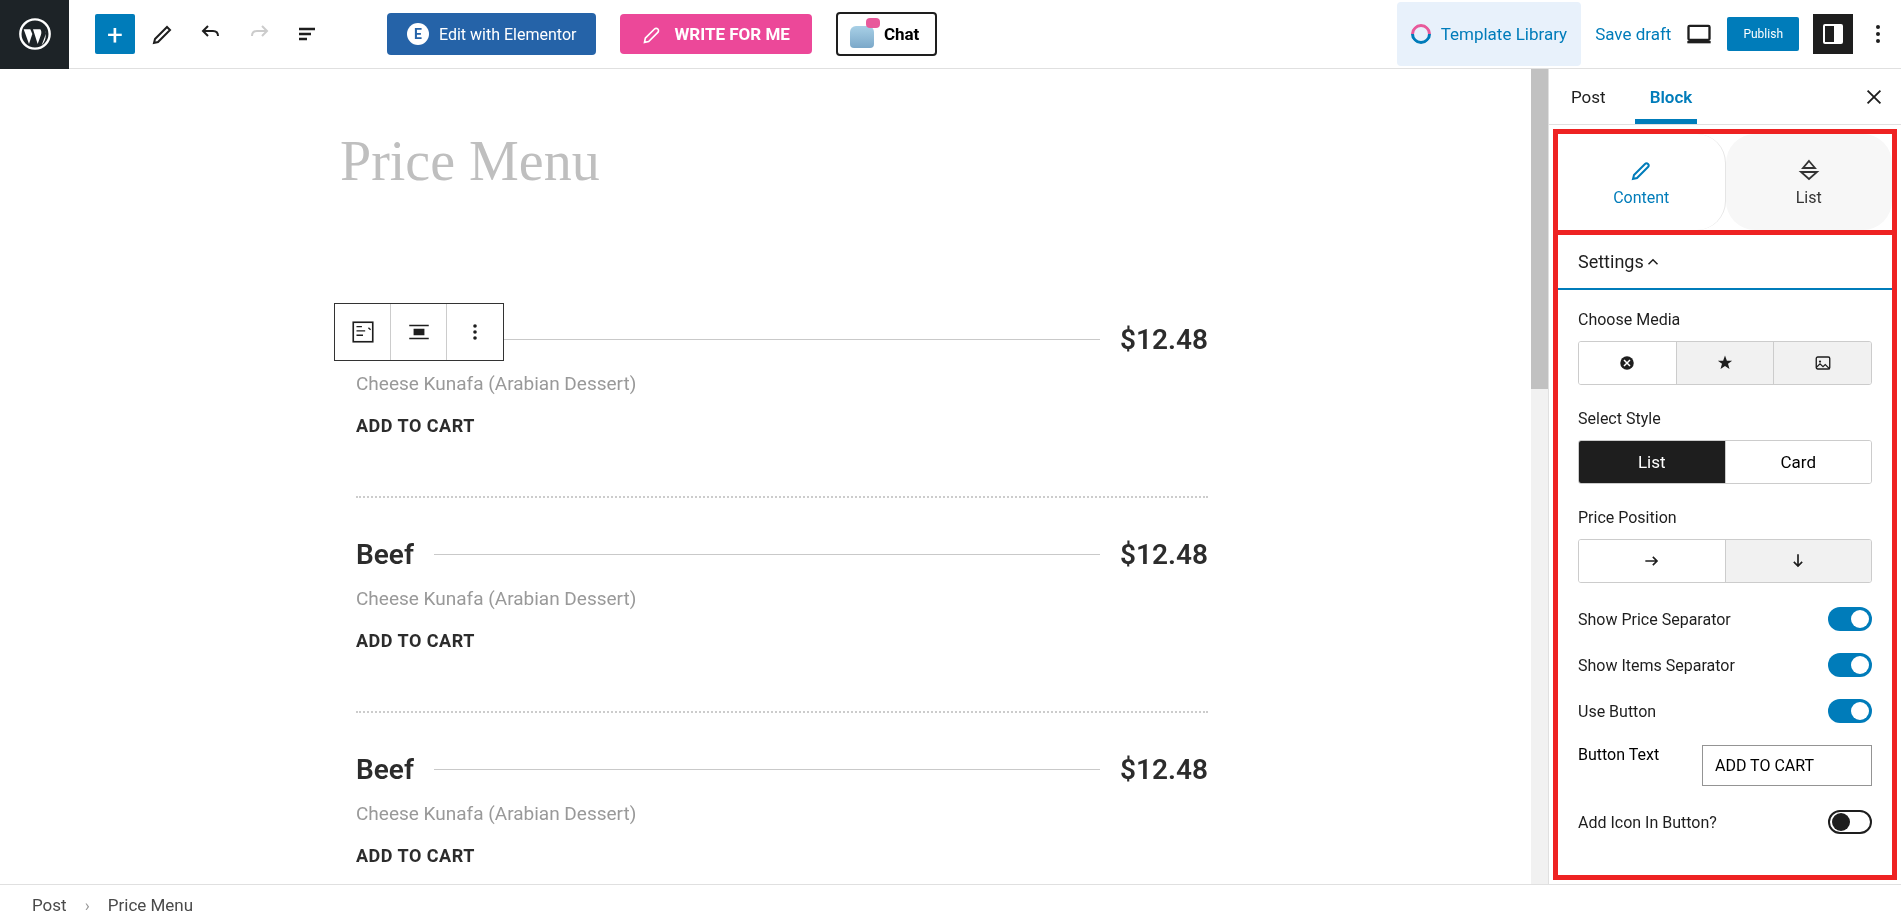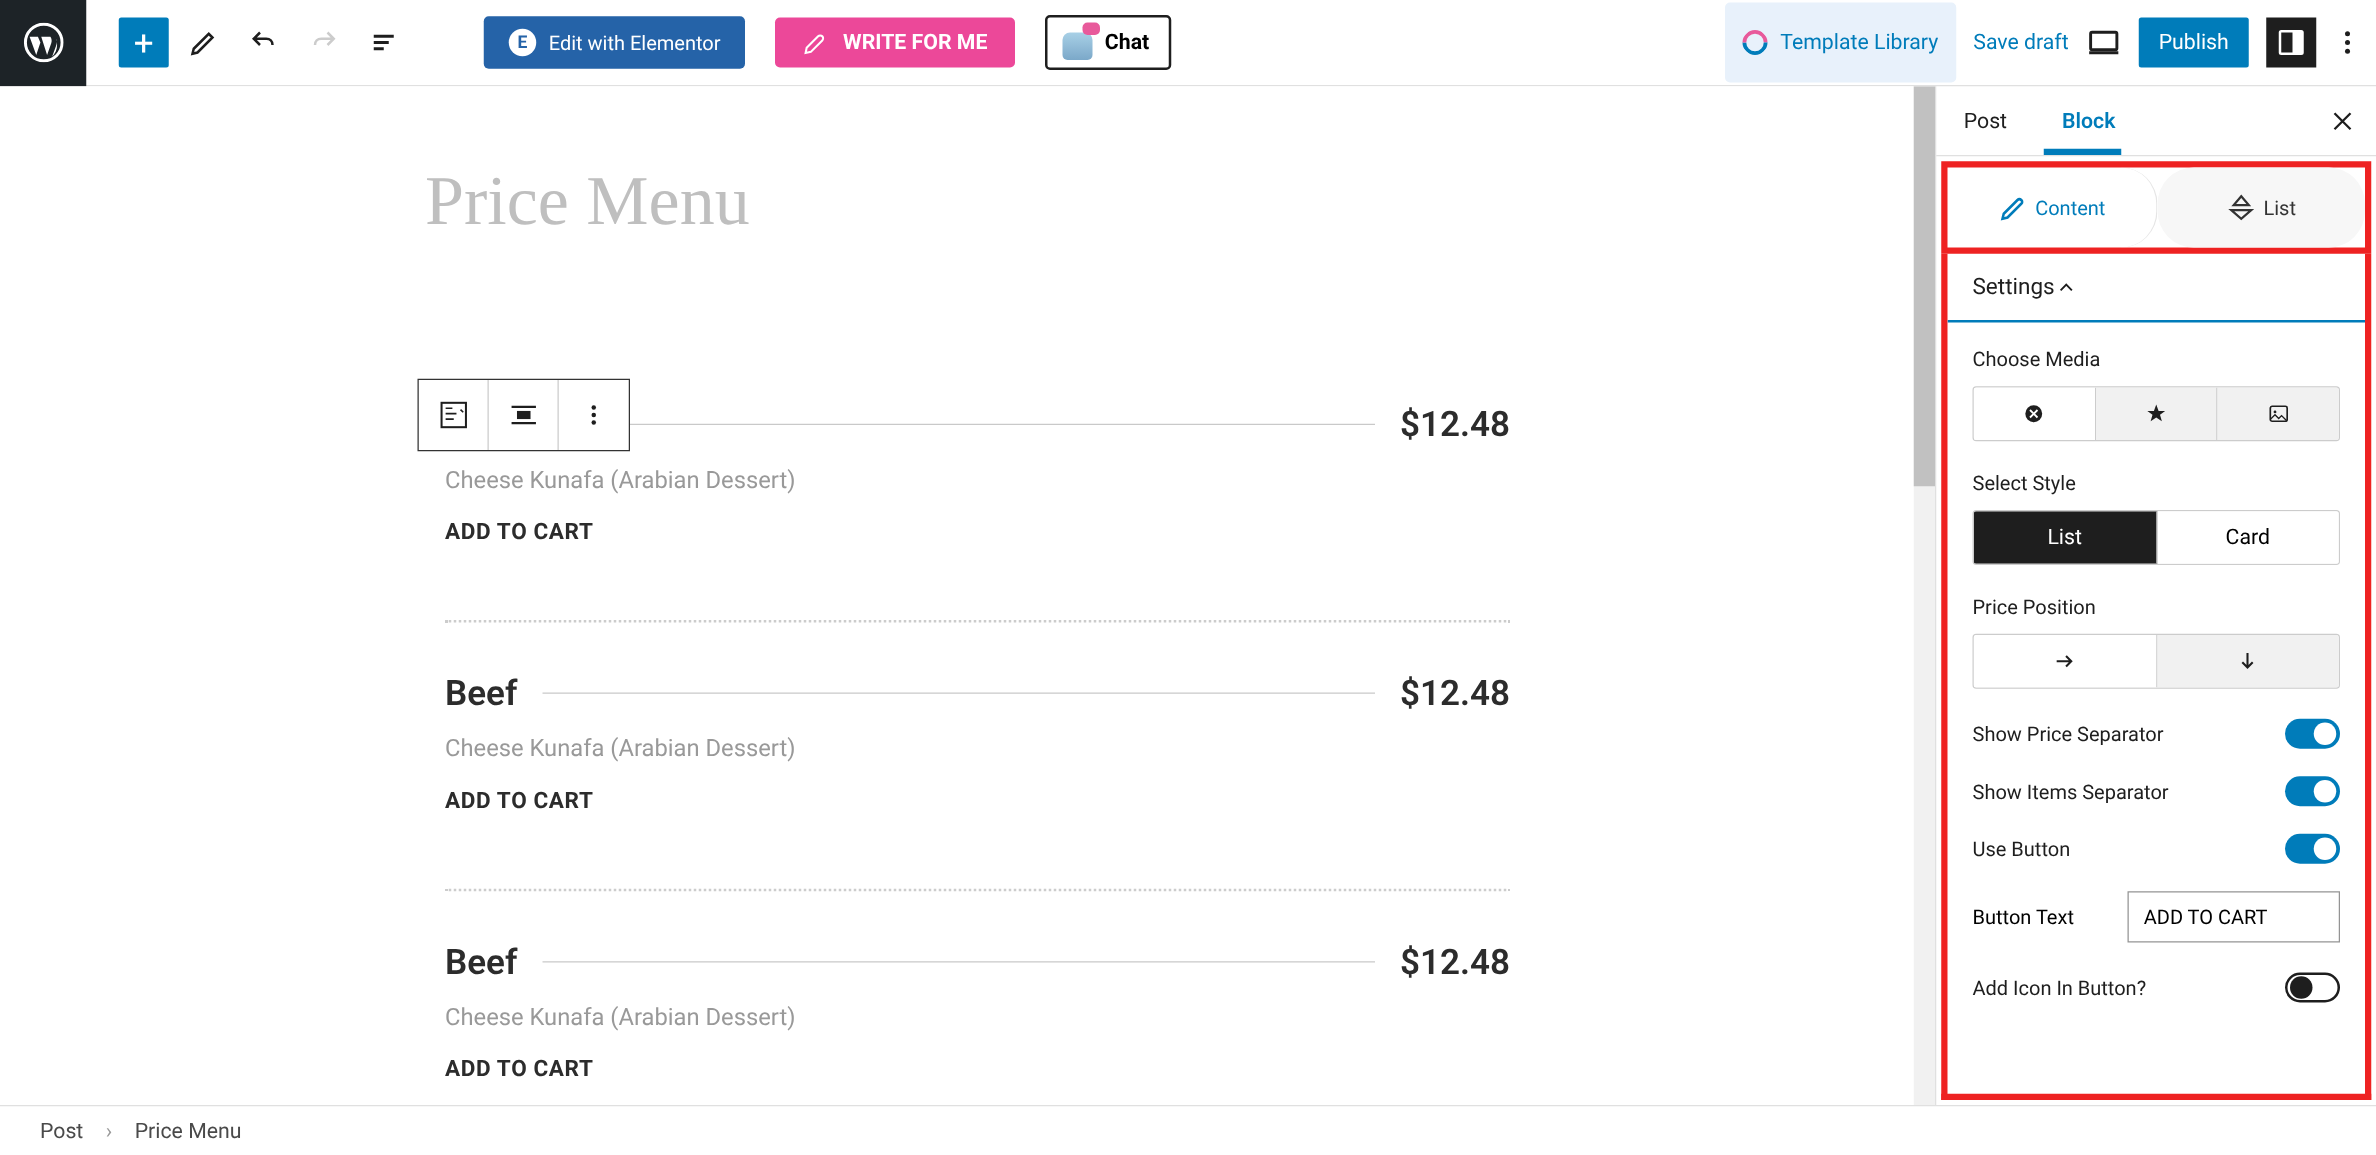--- a/index.html
+++ b/index.html
@@ -18,21 +18,21 @@
 .chat-btn { border: 2px solid #1e1e1e; padding: 6px 16px 6px 10px; border-radius: 4px; margin-left: 24px; display: flex; align-items: center; gap: 8px; cursor: pointer; font-weight: 700; font-size: 17px; }
 .chat-btn .robot { width: 28px; height: 28px; position: relative; }
 .chat-btn .robot-body { width: 24px; height: 22px; background: linear-gradient(#a8d0e6, #7ba8c9); border-radius: 6px 6px 4px 4px; position: absolute; bottom: 0; left: 2px; }
 .chat-btn .robot-bubble { position: absolute; top: -2px; right: -4px; width: 14px; height: 10px; background: #e85a9b; border-radius: 4px; }
 
 .toolbar-right { position: absolute; right: 12px; display: flex; align-items: center; gap: 14px; }
 .template-lib { background: #e8f1fb; color: #007cba; padding: 22px 14px; border-radius: 4px; display: flex; align-items: center; gap: 10px; cursor: pointer; font-size: 17px; }
 .template-lib .tl-icon { width: 20px; height: 20px; border: 3px solid; border-color: #e85a9b #007cba #007cba #e85a9b; border-radius: 50%; transform: rotate(45deg); }
 .save-draft { color: #007cba; font-size: 17px; cursor: pointer; }
 .device-icon { cursor: pointer; }
-.publish-btn { background: #007cba; color: #fff; padding: 10px 16px; border-radius: 2px; cursor: pointer; font-size: 17px; }
+.publish-btn { background: #007cba; color: #fff; padding: 10px 16px; border-radius: 2px; cursor: pointer; font-size: 12px; }
 .settings-btn { width: 40px; height: 40px; background: #1e1e1e; display: flex; align-items: center; justify-content: center; cursor: pointer; }
 .more-btn { cursor: pointer; padding: 8px; }
 
 
 .main-area { display: flex; height: calc(100% - 69px - 40px); }
 .canvas { flex: 1; background: #f0f0f1; position: relative; overflow: hidden; }
 .canvas-inner { background: #fff; margin: 0; height: 100%; padding: 60px 0 0 0; }
 .page-title { font-family: Georgia, serif; font-size: 56px; color: #bfbfbf; margin-left: 340px; font-weight: 400; }
 
 .block-toolbar { position: absolute; top: 234px; left: 334px; display: flex; border: 1px solid #333; background: #fff; }
@@ -54,21 +54,21 @@
 
 
 .sidebar { width: 353px; background: #fff; border-left: 1px solid #e0e0e0; display: flex; flex-direction: column; }
 .sidebar-tabs { display: flex; align-items: center; height: 56px; border-bottom: 1px solid #e0e0e0; position: relative; }
 .sidebar-tab { padding: 0 22px; height: 100%; display: flex; align-items: center; cursor: pointer; font-size: 17px; color: #1e1e1e; }
 .sidebar-tab.active { color: #007cba; font-weight: 600; }
 .tab-underline { position: absolute; bottom: 0; left: 86px; width: 62px; height: 5px; background: #007cba; }
 .sidebar-close { position: absolute; right: 16px; cursor: pointer; }
 
 .panel-tabs { display: flex; border: 5px solid #e22; margin: 4px 4px 0 4px; }
-.panel-tab { flex: 1; height: 64px; display: flex; flex-direction: row; align-items: center; justify-content: center; gap: 6px; cursor: pointer; font-size: 16px; border-right: 1px solid #e5e5e5; border-radius: 29px; }
+.panel-tab { flex: 1; height: 96px; display: flex; flex-direction: column; align-items: center; justify-content: center; gap: 6px; cursor: pointer; font-size: 16px; border-right: 1px solid #e5e5e5; border-radius: 29px; }
 .panel-tab:last-child { border-right: none; }
 .panel-tab.active { color: #007cba; }
 .panel-tab:not(.active) { background: #f7f7f7; color: #333; }
 
 .panel-body { border: 5px solid #e22; border-top: none; margin: 0 4px 4px 4px; flex: 1; overflow: hidden; }
 .panel-section-hdr { display: flex; align-items: center; justify-content: flex-start; padding: 16px 20px; border-bottom: 2px solid #007cba; cursor: pointer; }
 .panel-section-hdr span { font-size: 18px; color: #1e1e1e; }
 
 .panel-content { padding: 20px; }
 .field-label { font-size: 16px; color: #1e1e1e; margin-bottom: 12px; }
@@ -80,21 +80,21 @@
 
 .toggle-row { display: flex; align-items: center; justify-content: space-between; margin-bottom: 22px; }
 .toggle-row .label { font-size: 16px; color: #1e1e1e; }
 .toggle { width: 44px; height: 24px; border-radius: 12px; position: relative; cursor: pointer; }
 .toggle.on { background: #007cba; }
 .toggle.off { background: #fff; border: 2px solid #1e1e1e; }
 .toggle-knob { width: 18px; height: 18px; border-radius: 50%; background: #fff; position: absolute; top: 3px; }
 .toggle.on .toggle-knob { right: 3px; }
 .toggle.off .toggle-knob { left: 2px; top: 1px; background: #1e1e1e; }
 
-.text-input-row { display: flex; align-items: center; justify-content: space-between; margin-bottom: 24px; }
+.text-input-row { display: flex; justify-content: space-between; margin-bottom: 24px; }
 .text-input-row input { border: 1px solid #949494; padding: 10px 12px; font-size: 16px; width: 170px; }
 
 
 .breadcrumb { height: 40px; border-top: 1px solid #e0e0e0; display: flex; align-items: center; padding: 0 32px; gap: 18px; font-size: 17px; color: #4a4a4a; }
 .breadcrumb .crumb { cursor: pointer; }
 .breadcrumb .chev { color: #999; }
 
 svg { display: block; }
 </style>
 </head>

